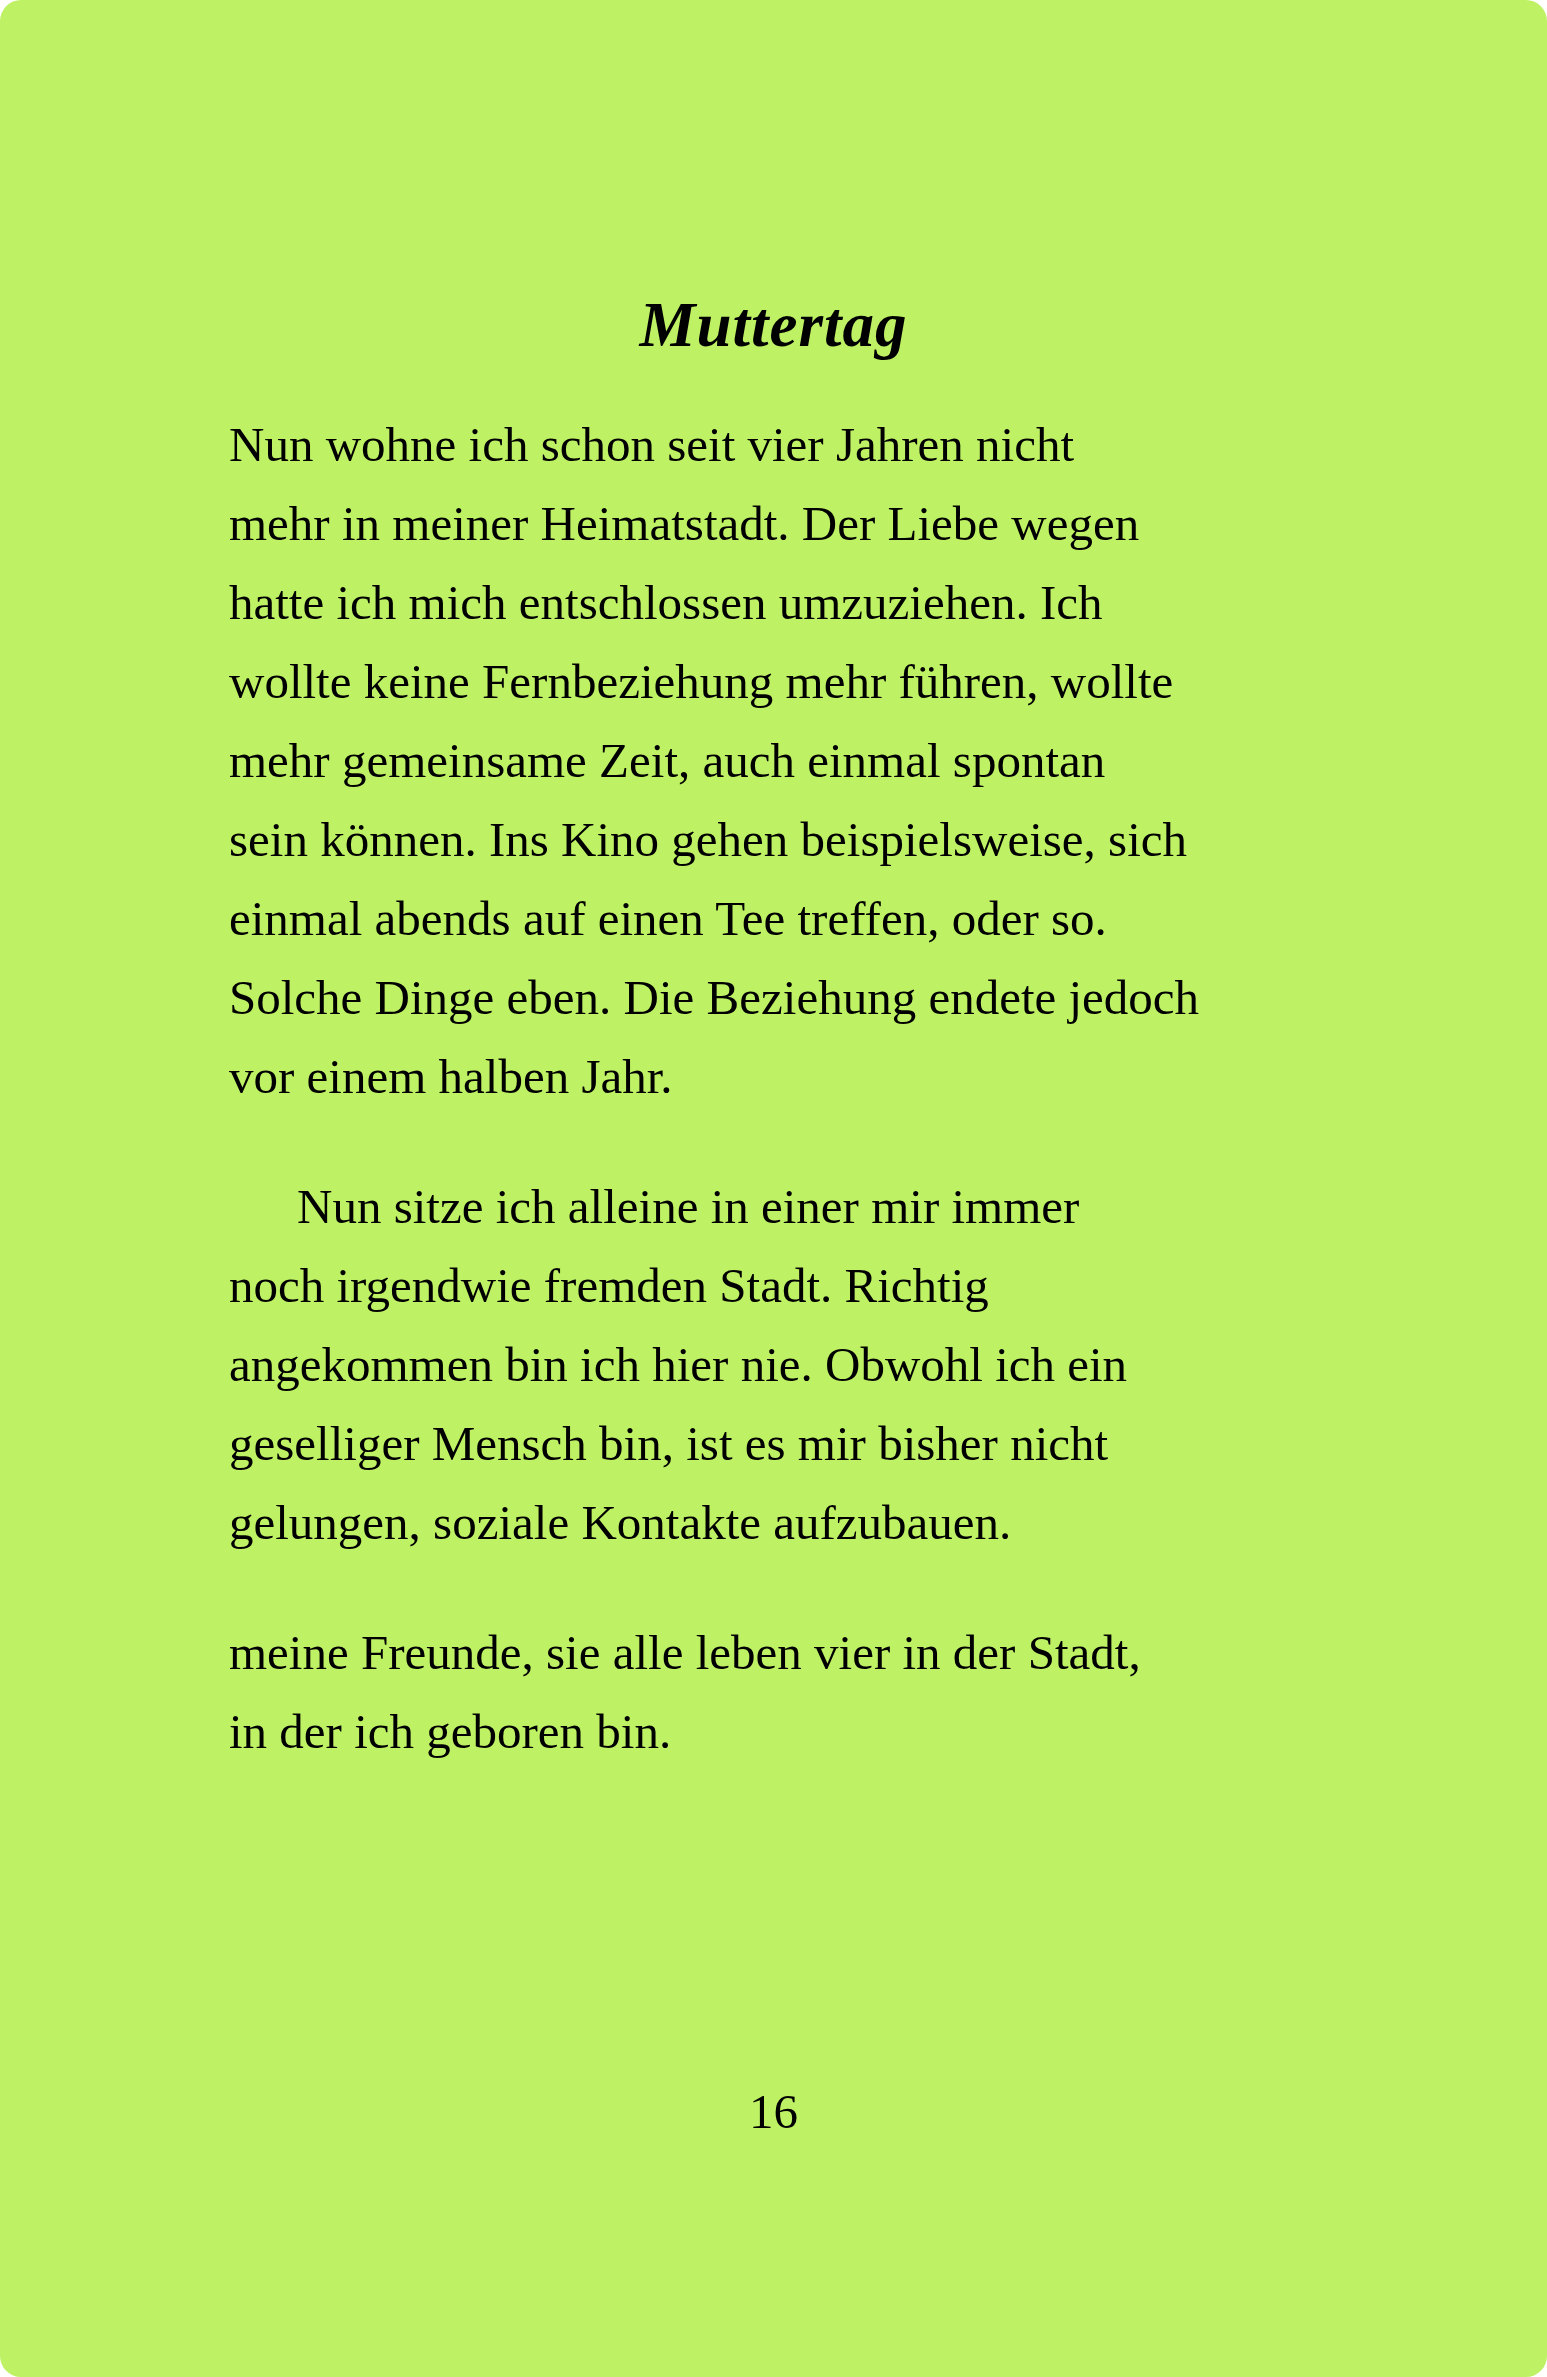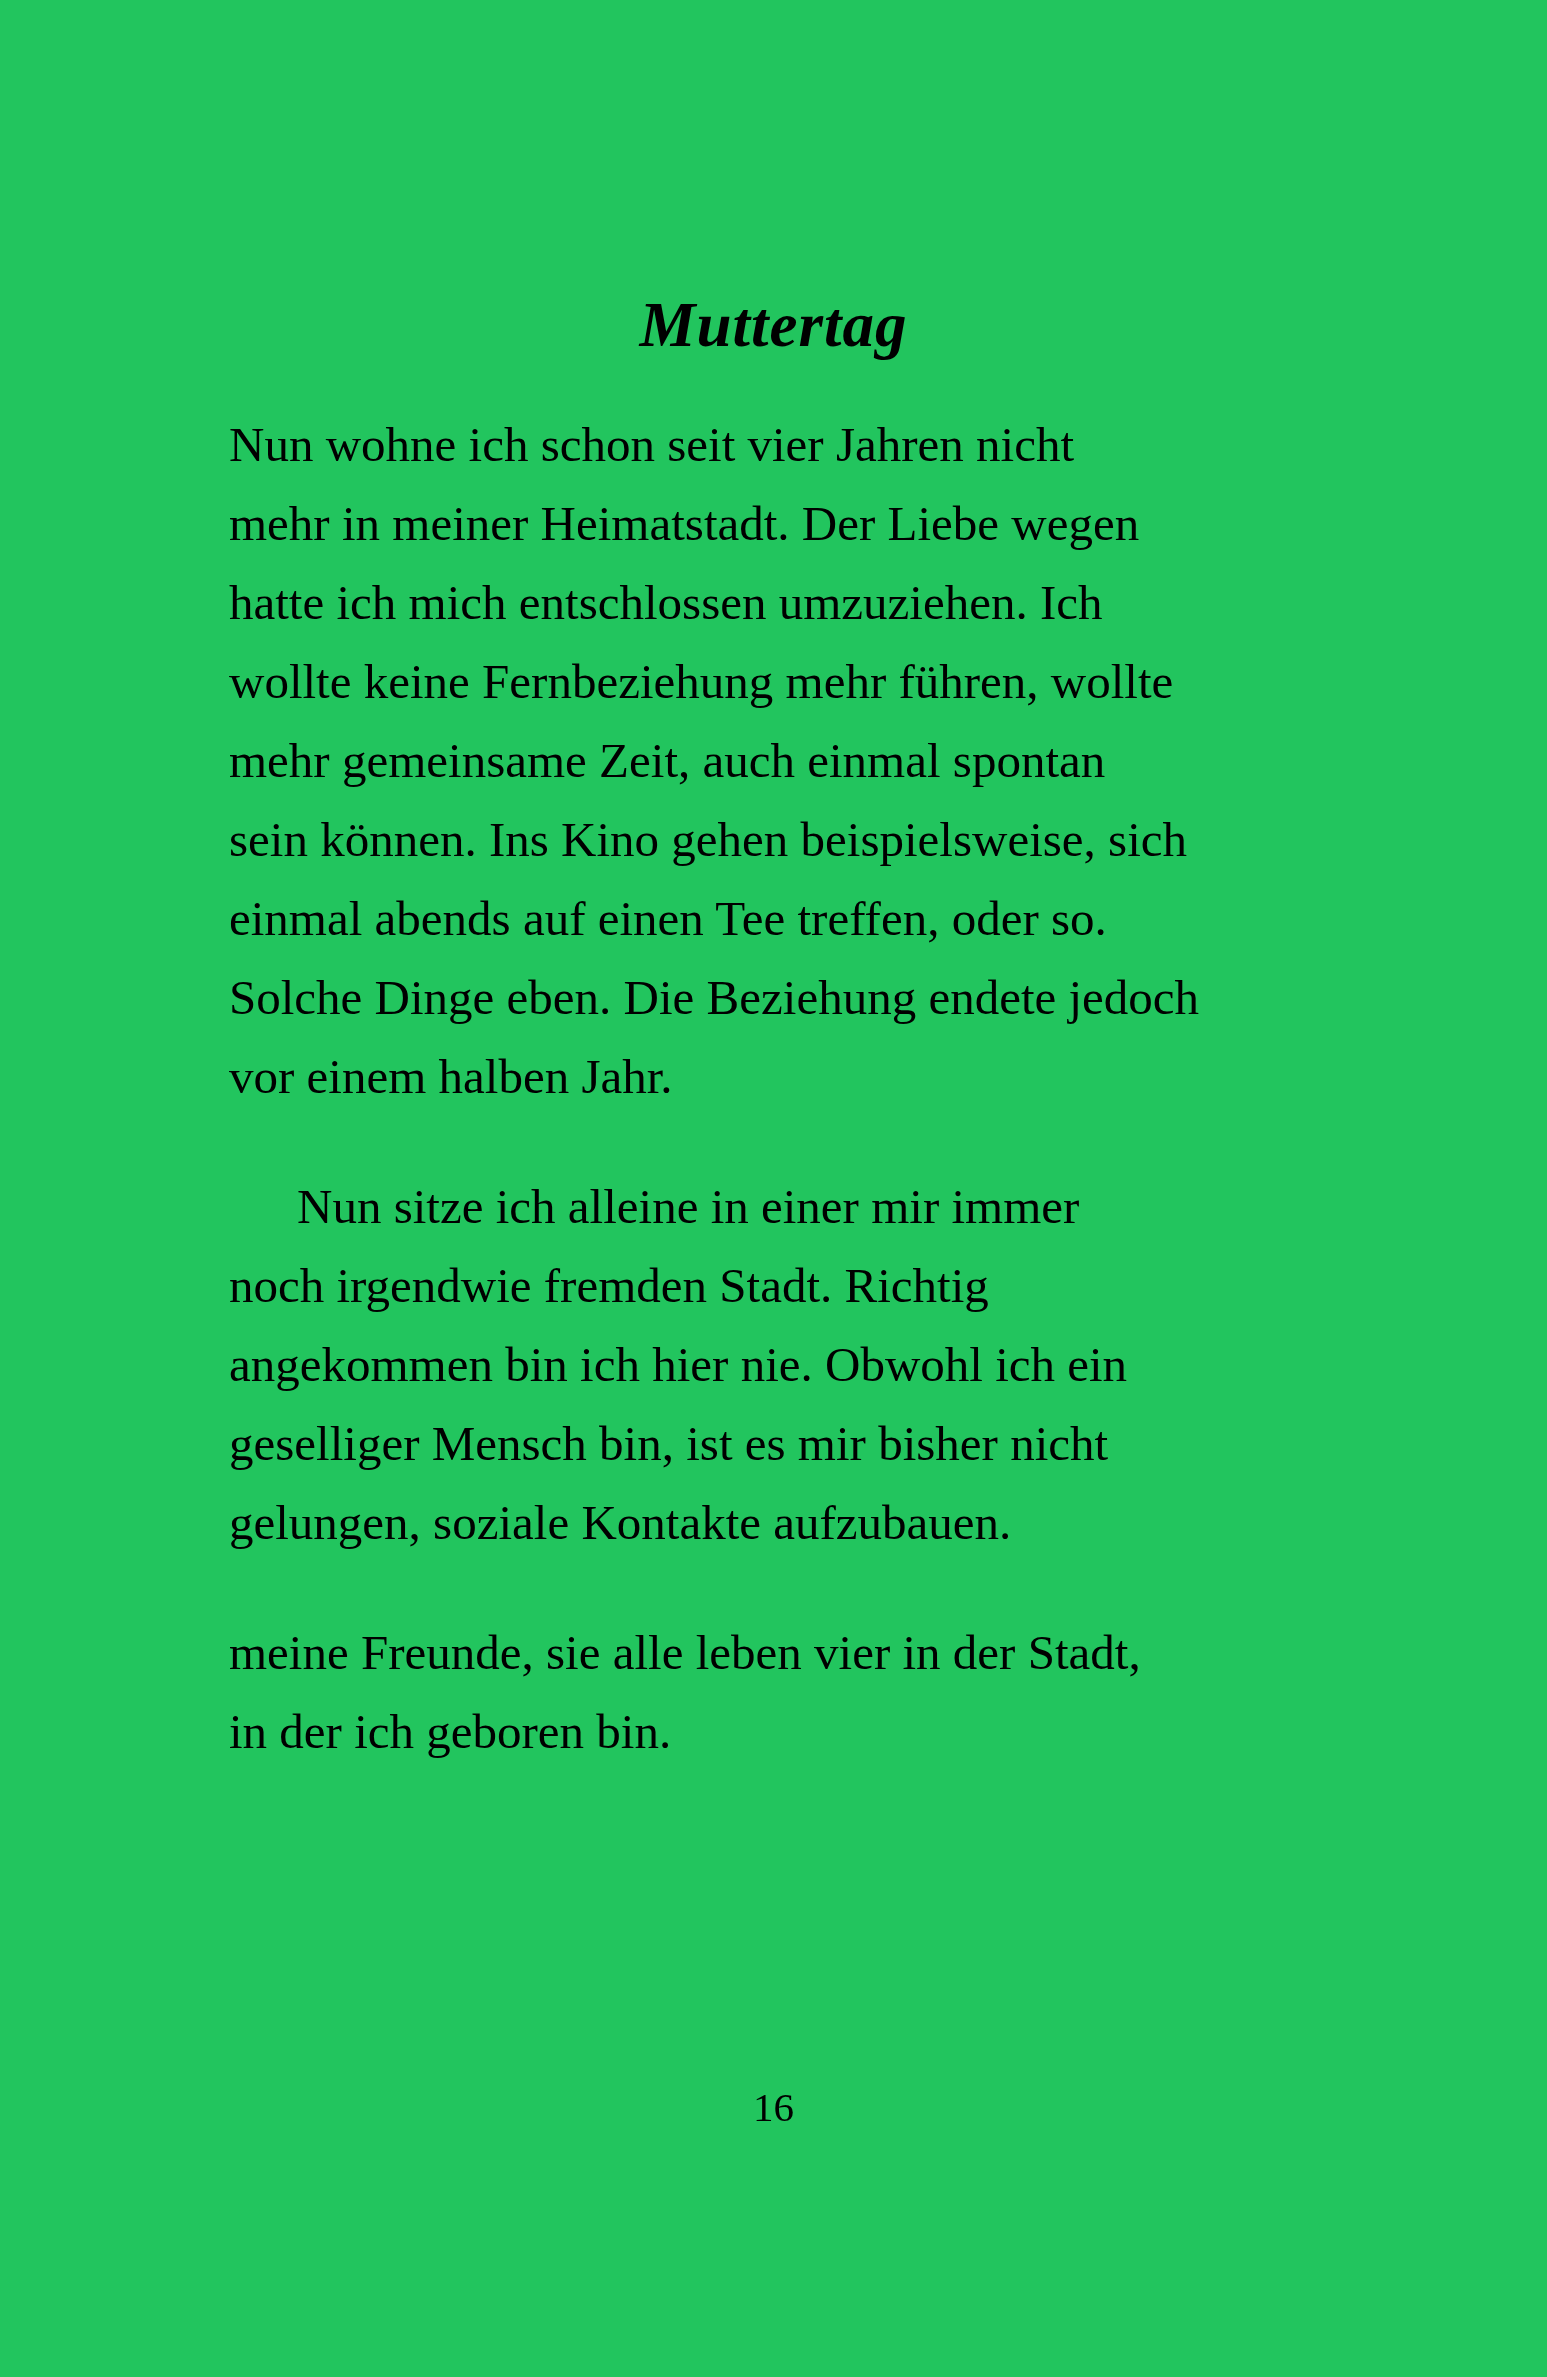--- a/index.html
+++ b/index.html
@@ -4,26 +4,27 @@
 <style>
   html, body {
     margin: 0;
     padding: 0;
     background: #ffffff;
   }
   .page {
     position: relative;
     width: 1547px;
     height: 2377px;
-    background: #22c55e;
+    background: #bef264;
     color: #000000;
     font-family: "Liberation Serif", "DejaVu Serif", serif;
     box-sizing: border-box;
     padding: 289px 111px 0 229px;
     overflow: hidden;
+    border-radius: 21px;
   }
   .page-title {
     font-style: italic;
     font-weight: bold;
     font-size: 63px;
     text-align: center;
     margin: 0 118px 43px 0; 
     letter-spacing: 1px;
   }
   .body-paragraph {
@@ -35,21 +36,21 @@
   .body-paragraph.indent-first {
     text-indent: 68px;
   }
   .page-number {
     position: absolute;
     left: 0;
     top: 2083px;
     width: 1547px;
     text-align: center;
     font-style: normal;
-    font-size: 41px;
+    font-size: 49px;
     font-family: "Liberation Serif", "DejaVu Serif", serif;
   }
 </style>
 </head>
 <body>
 
 <div class="page">
 
   <h1 class="page-title">Muttertag</h1>
 

